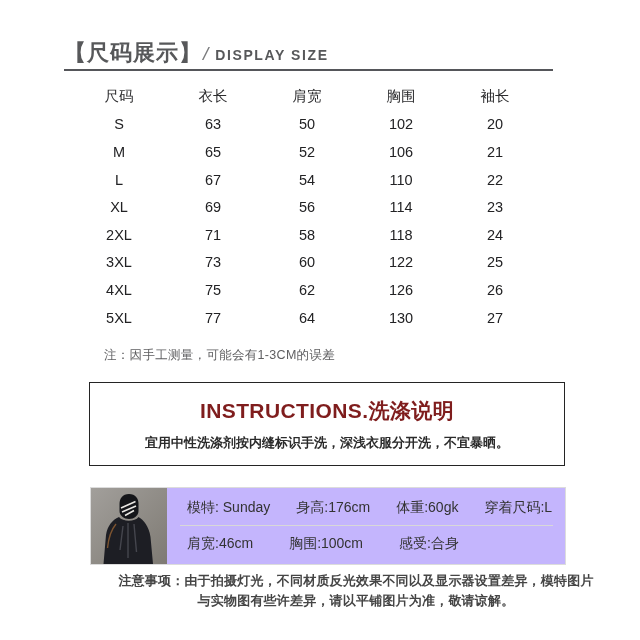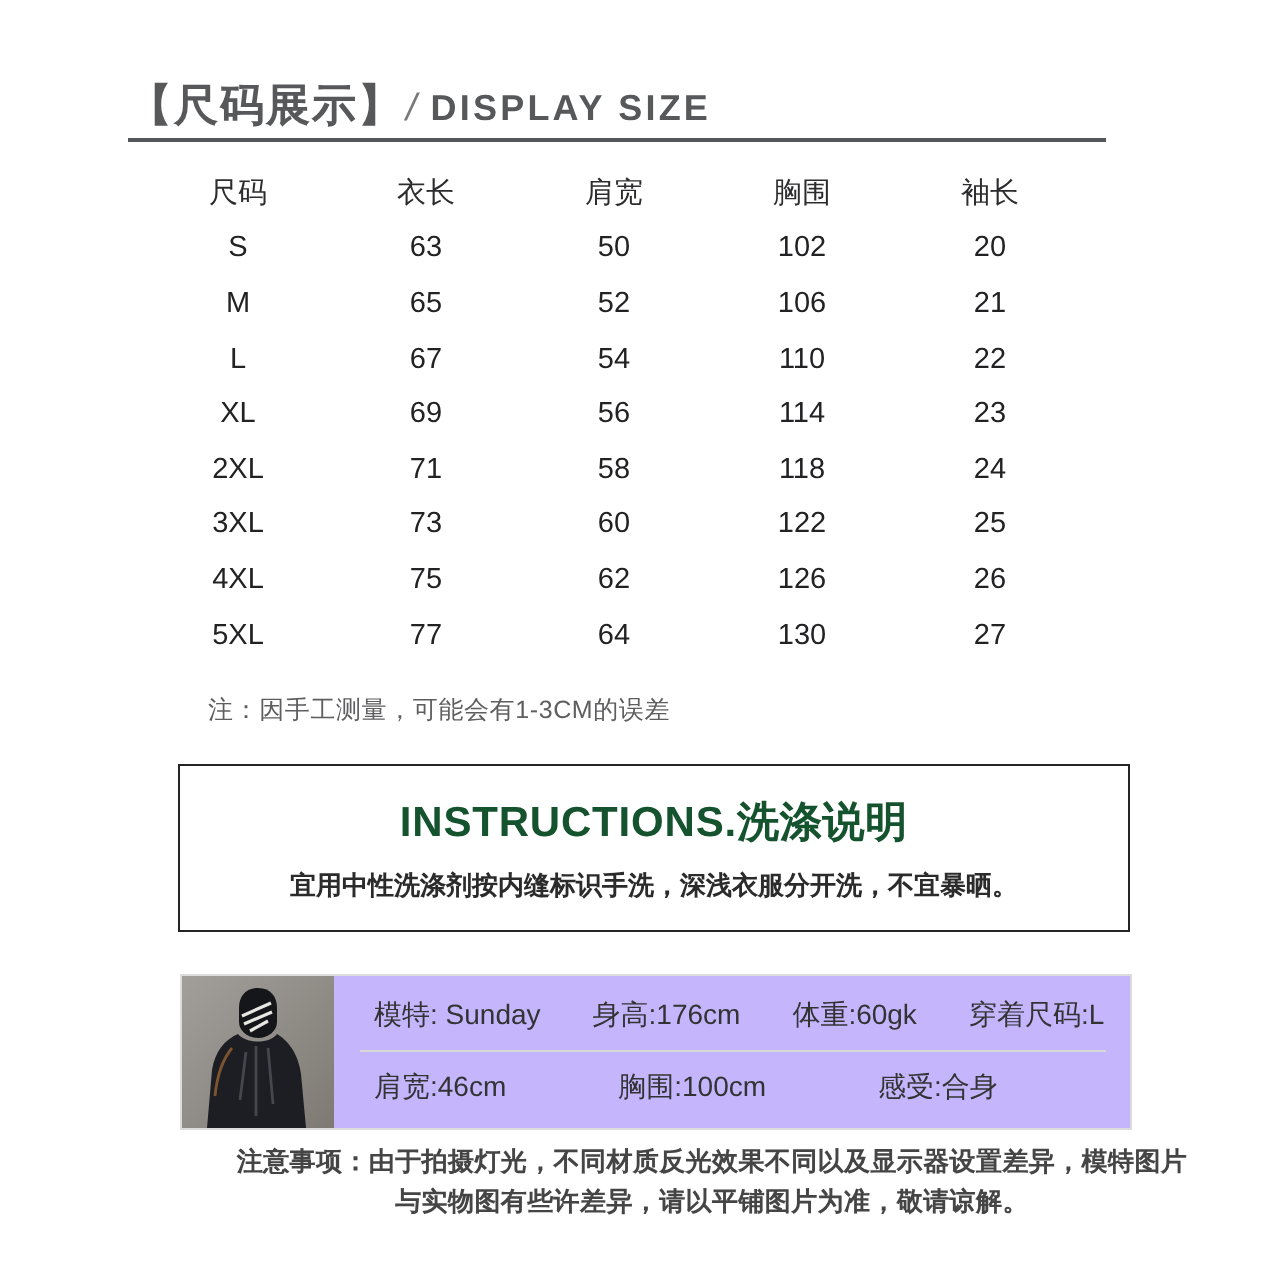--- a/index.html
+++ b/index.html
@@ -34,21 +34,21 @@
     letter-spacing: 1px;
   }
   .title-slash {
     font-size: 19px;
     color: #797a7c;
     margin: 0 7px 0 1px;
     font-style: italic;
     font-weight: 400;
   }
   .title-en {
-    font-size: 18px;
+    font-size: 14px;
     font-weight: 700;
     color: #57585a;
     letter-spacing: 1.6px;
   }
   .header-rule {
     position: absolute;
     left: 64px;
     top: 69px;
     width: 489px;
     height: 2px;
@@ -100,21 +100,21 @@
     width: 476px;
     height: 84px;
     border: 1px solid #242424;
     box-sizing: border-box;
     text-align: center;
   }
   .instructions-title {
     margin-top: 14px;
     font-size: 21px;
     font-weight: 700;
-    color: #14532d;
+    color: #7f1d1d;
     letter-spacing: 0.4px;
   }
   .instructions-text {
     margin-top: 9px;
     font-size: 13px;
     font-weight: 700;
     color: #2b2b2b;
   }
 
   
@@ -143,21 +143,21 @@
   .model-row {
     position: absolute;
     left: 20px;
     right: 8px;
     display: flex;
     font-size: 14px;
     color: #333333;
     white-space: nowrap;
   }
   .model-row-1 { top: 11px; gap: 26px; }
-  .model-row-2 { top: 47px; gap: 56px; }
+  .model-row-2 { top: 47px; gap: 36px; }
   .model-separator {
     position: absolute;
     top: 37px;
     left: 13px;
     right: 12px;
     height: 1px;
     background: #d8d8d8;
   }
 
   

